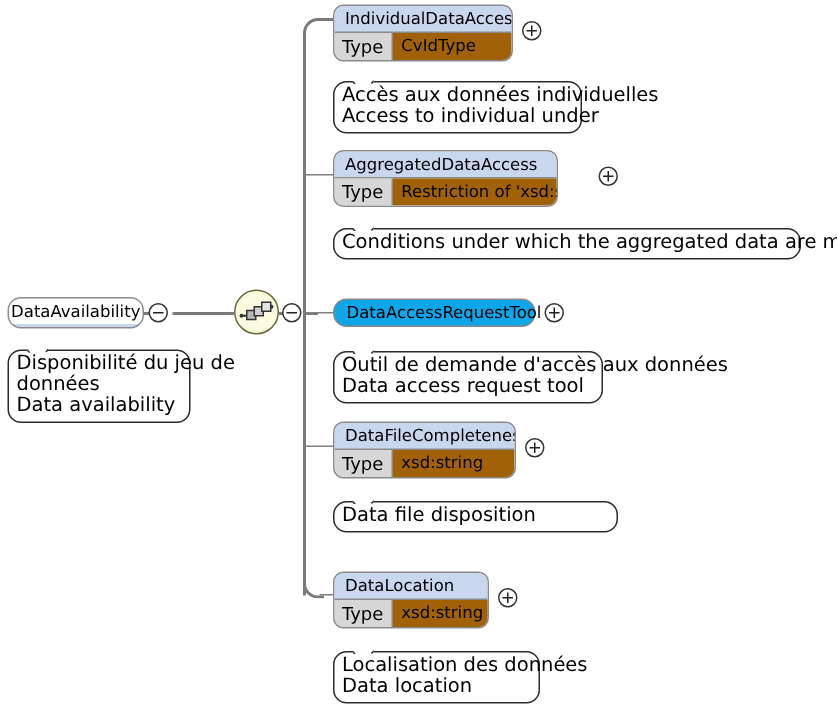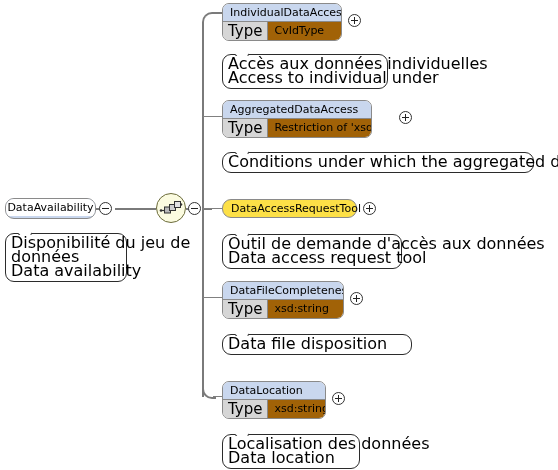--- a/index.html
+++ b/index.html
@@ -81,21 +81,21 @@
   }
   .node .nrow {
     display: flex;
     height: 18px;
     box-sizing: border-box;
   }
   .node .nrow .lbl {
     box-sizing: border-box;
     background: #d6d6d6;
     border-right: 1px solid #8a8a8a;
-    font-size: 15px;
+    font-size: 12px;
     line-height: 18px;
     padding: 0 5px;
     color: #000;
     white-space: nowrap;
   }
   .node .nrow .val {
     box-sizing: border-box;
     background: #a16207;
     font-size: 11px;
     line-height: 18px;
@@ -104,39 +104,39 @@
     white-space: nowrap;
     flex: 1;
   }
 
   
   .simplenode {
     position: absolute;
     box-sizing: border-box;
     border: 1px solid #8a8a8a;
     border-radius: 9px;
-    background: #fde047;
+    background: #0ea5e9;
     font-size: 11px;
     line-height: 17px;
     height: 19px;
     text-align: center;
     color: #000;
     white-space: nowrap;
     padding: 0 8px;
   }
 
   
   .note {
     position: absolute;
     box-sizing: border-box;
     border: 1px solid #2b2b2b;
     border-radius: 9px;
     background: #ffffff;
     padding: 2px 5px 3px 5px;
-    font-size: 16px;
+    font-size: 13px;
     line-height: 14px;
     color: #000;
     white-space: nowrap;
   }
   .note .nline { display: block; }
   
   .note .tail {
     position: absolute;
     top: -6px;
     left: 12px;

